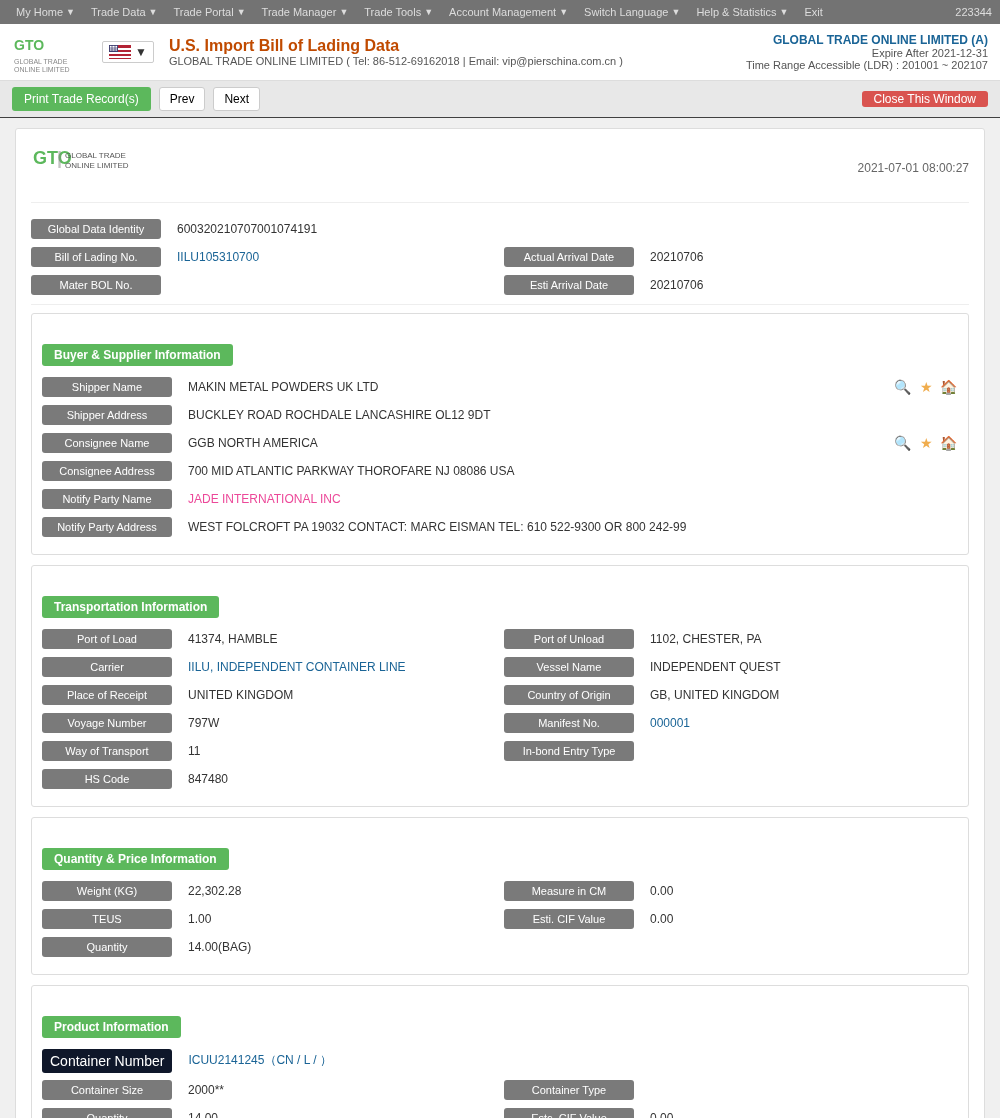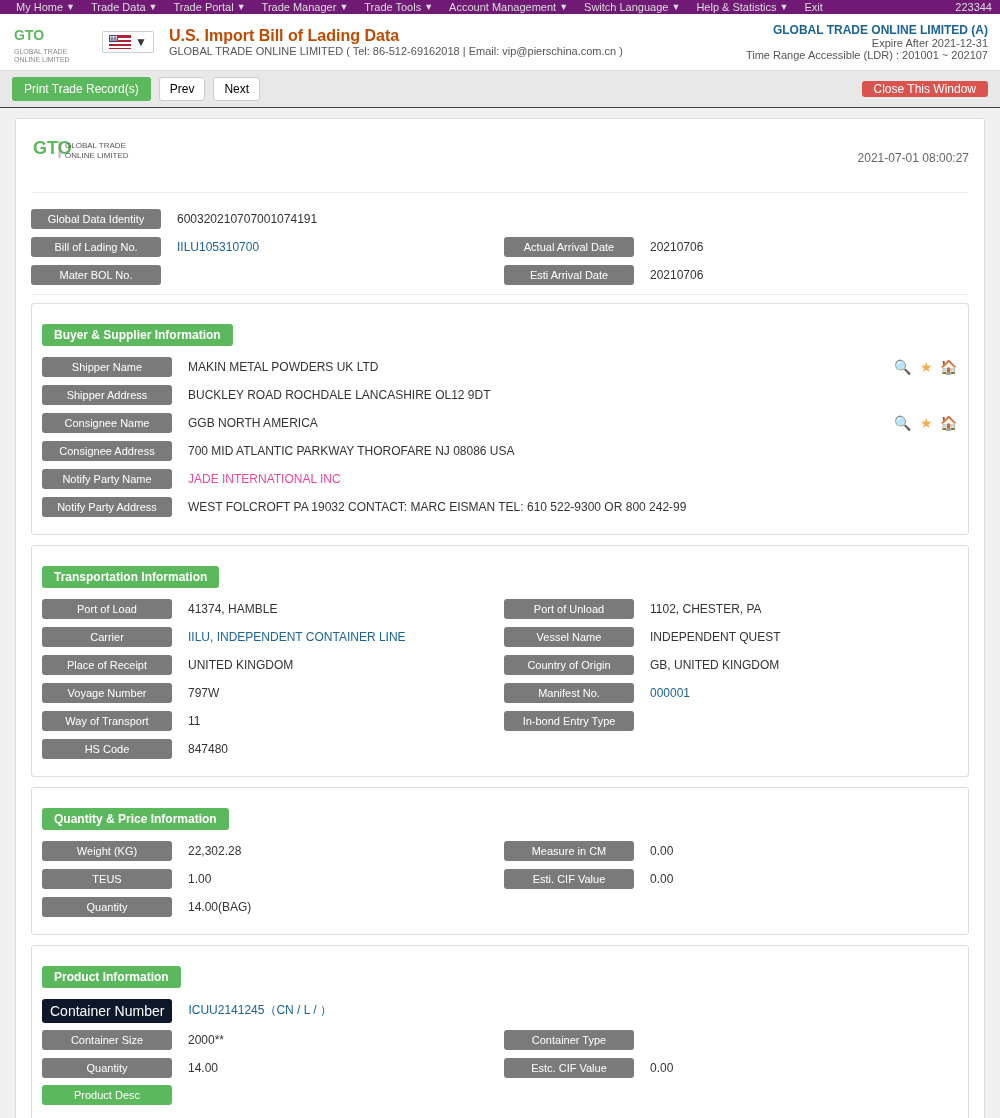--- a/index.html
+++ b/index.html
@@ -1,19 +1,19 @@
 <!DOCTYPE html>
 <html><head>
   <meta charset="utf-8">
   <style>
     * { margin: 0; padding: 0; box-sizing: border-box; }
     body { font-family: Arial, sans-serif; font-size: 12px; background: #f0f0f0; color: #333; min-width: 1000px; }
 
     
-    .topbar { background: #701a75; color: #ddd; display: flex; align-items: center; padding: 0 8px; height: 14px; font-size: 11px; }
+    .topbar { background: #737373; color: #ddd; display: flex; align-items: center; padding: 0 8px; height: 24px; font-size: 11px; }
     .topbar-item { padding: 0 8px; cursor: pointer; display: flex; align-items: center; gap: 3px; }
     .topbar-right { margin-left: auto; font-size: 11px; color: #ddd; }
     .caret { font-size: 9px; }
 
     
     .header { background: #fff; display: flex; align-items: center; padding: 8px 12px; border-bottom: 1px solid #ddd; }
     .logo-area { display: flex; align-items: center; gap: 10px; }
     .logo-box { width: 80px; height: 40px; display: flex; align-items: center; justify-content: center; }
     .flag-btn { display: flex; align-items: center; gap: 4px; border: 1px solid #ccc; padding: 3px 6px; cursor: pointer; border-radius: 2px; }
     .flag-icon { width: 22px; height: 14px; }
@@ -40,21 +40,21 @@
 
     
     .field-row { display: flex; align-items: center; margin-bottom: 6px; gap: 8px; }
     .field-label { background: #7a7a7a; color: #fff; padding: 4px 8px; border-radius: 3px; font-size: 11px; white-space: nowrap; min-width: 130px; text-align: center; }
     .field-label.green { background: #5cb85c; }
     .field-value { padding: 4px 8px; font-size: 12px; color: #333; flex: 1; }
     .field-value.blue { color: #1a6496; }
     .field-value.green-text { color: #ec4899; }
 
     
-    .section-header { display: inline-block; background: #5cb85c; color: #fff; padding: 4px 12px; border-radius: 3px; font-size: 12px; font-weight: bold; margin-bottom: 10px; margin-top: 10px; }
+    .section-header { display: inline-block; background: #5cb85c; color: #fff; padding: 4px 12px; border-radius: 3px; font-size: 12px; font-weight: bold; margin-bottom: 10px; margin-top: 20px; }
     .section-box { border: 1px solid #ddd; border-radius: 3px; padding: 10px; margin-bottom: 10px; }
 
     
     .field-row-2 { display: flex; gap: 8px; margin-bottom: 6px; }
     .field-col { display: flex; align-items: center; gap: 8px; flex: 1; }
 
     
     .icon-btn { cursor: pointer; font-size: 14px; }
     .star-icon { color: #f0ad4e; }
     .home-icon { color: #d9534f; }

